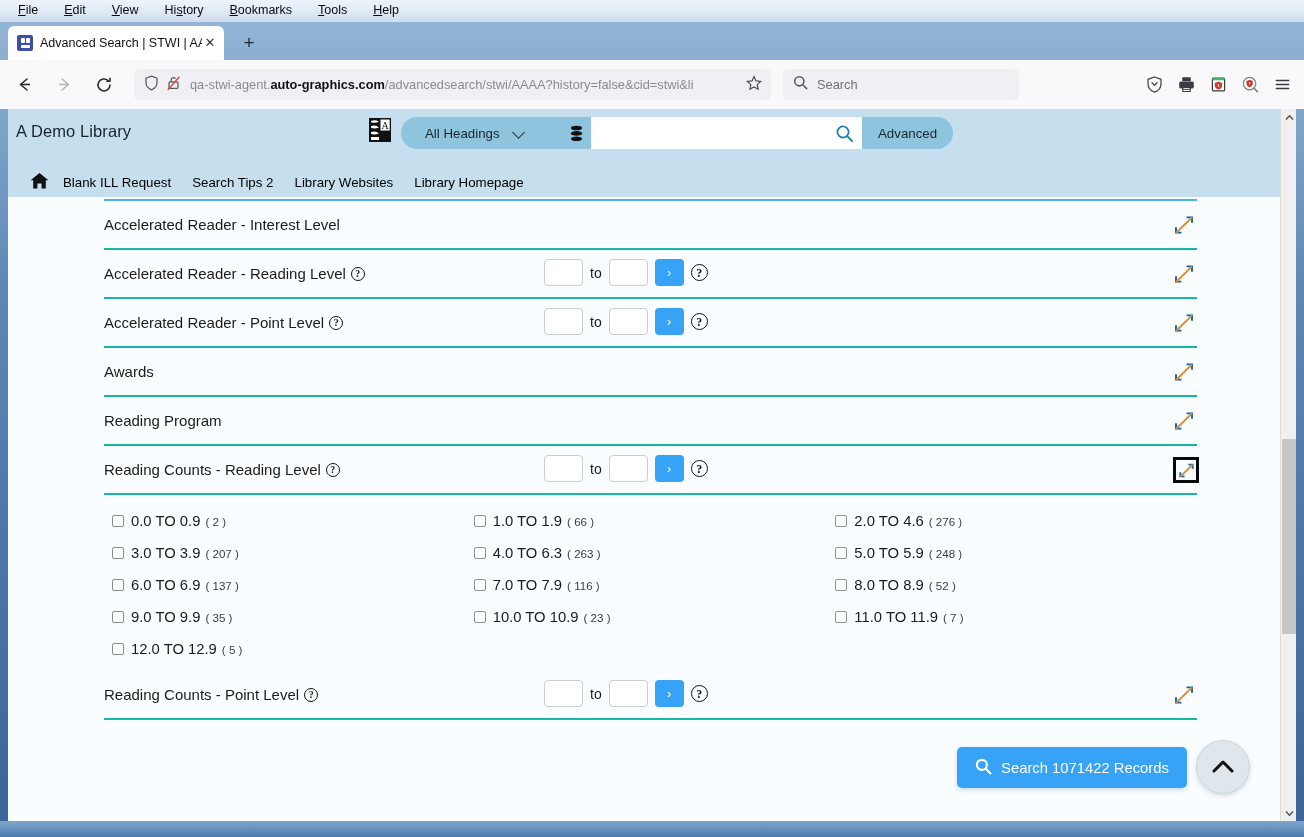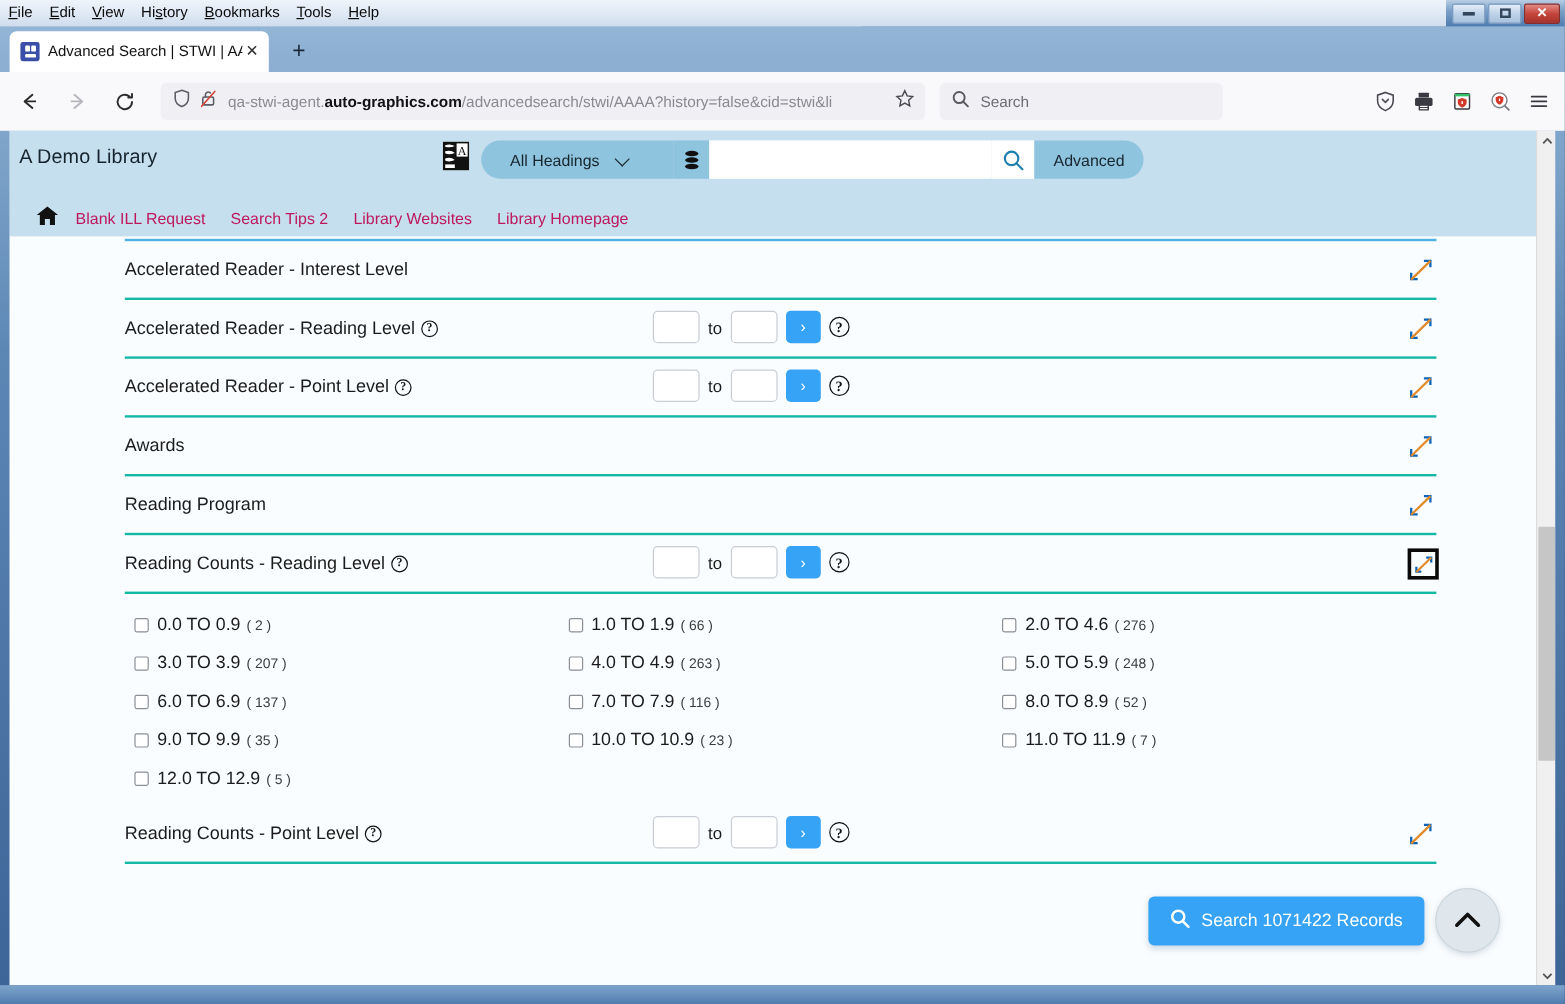--- a/index.html
+++ b/index.html
@@ -12,23 +12,23 @@
 
   
   #window {
     position:absolute; left:0; top:0; width:1304px; height:837px;
     background:linear-gradient(to bottom,#97b8d8 0%,#5c87b5 35%,#3c6496 100%);
     overflow:hidden;
   }
 
   
   #menubar {
-    position:absolute; left:0; top:0; width:1205px; height:22px;
+    position:absolute; left:0; top:0; width:1304px; height:22px;
     background:linear-gradient(to bottom,#eef4fb 0%,#dfe9f5 55%,#cfdcec 100%);
-    display:flex; align-items:center; padding-left:0;
+    display:flex; align-items:center; padding-left:11px;gap:12px;
   }
   .menu-item {
     font-size:12.5px; color:#0b0b0b; padding:2px 7px 3px 7px;
     line-height:13px; white-space:nowrap; cursor:default;
   }
   .menu-item u { text-decoration:underline; }
 
   
   #titlegrad {
     position:absolute; left:718px; top:0; width:586px; height:22px;
@@ -186,21 +186,21 @@
   }
   #greet .hi { font-size:11.5px; color:#1d2c35; line-height:15px; }
   #greet .login { font-size:16px; color:#16242e; line-height:20px; cursor:pointer; }
 
   #hdr-row2 {
     position:absolute; left:0; top:59px; height:29px; width:100%;
     display:flex; align-items:center; padding-left:22px;
   }
   #home-icon { margin-right:14px; cursor:pointer; }
   .hdr-link {
-    font-size:13.3px; color:#be185d; margin-right:21px; cursor:pointer;
+    font-size:13.3px; color:#000000; margin-right:21px; cursor:pointer;
     white-space:nowrap;
   }
 
   
   #content {
     position:absolute; left:0; top:88px; width:1272px; height:624px;
     background:#fafdff;
   }
   #facet-top-rule {
     position:absolute; left:96px; top:2px; width:1093px; height:2px; background:#4db3e6;
@@ -652,21 +652,21 @@
           </div>
 
           <div class="cb-row">
             <label class="cb-cell">
               <span class="cb-box"></span>
               <span class="cb-label">3.0 TO 3.9</span>
               <span class="cb-count">( 207 )</span>
             </label>
             <label class="cb-cell">
               <span class="cb-box"></span>
-              <span class="cb-label">4.0 TO 4.9</span>
+              <span class="cb-label">4.0 TO 6.3</span>
               <span class="cb-count">( 263 )</span>
             </label>
             <label class="cb-cell">
               <span class="cb-box"></span>
               <span class="cb-label">5.0 TO 5.9</span>
               <span class="cb-count">( 248 )</span>
             </label>
           </div>
 
           <div class="cb-row">

